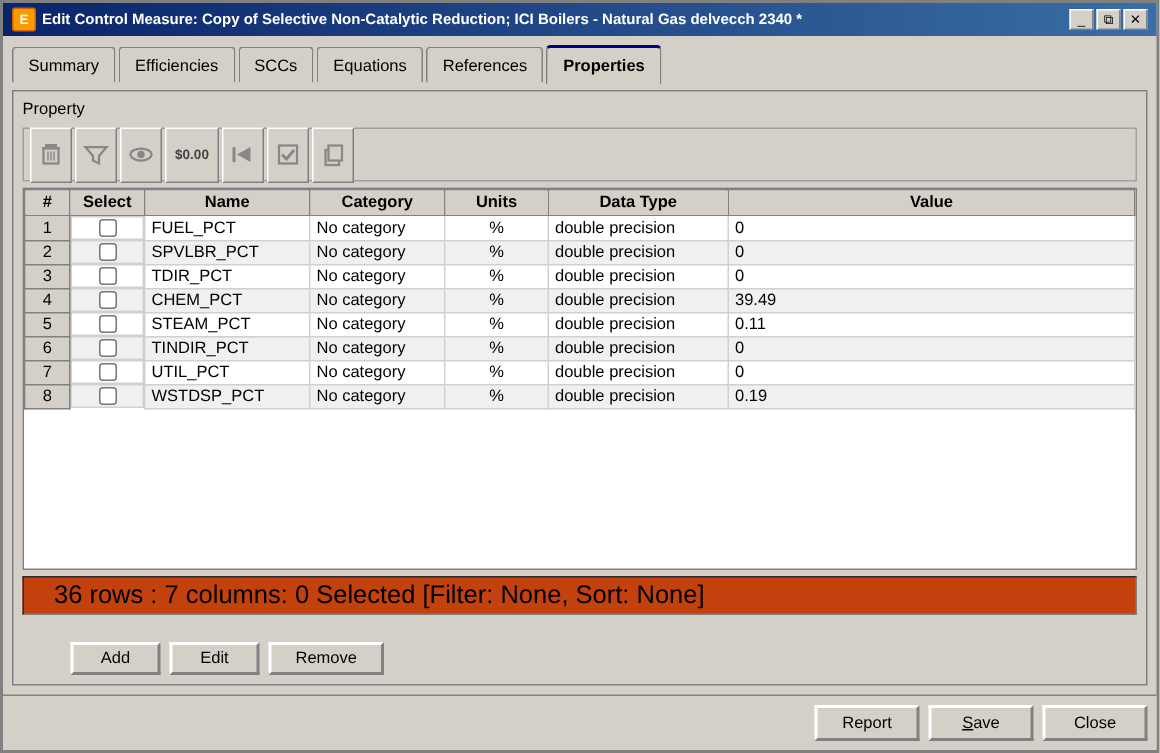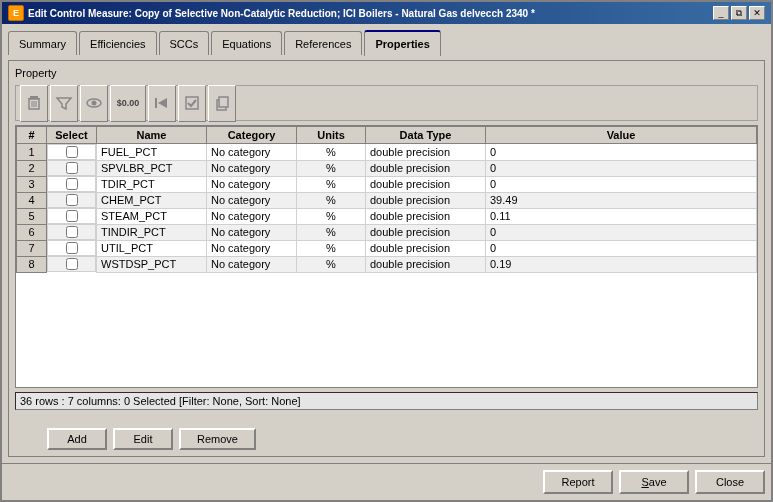--- a/index.html
+++ b/index.html
@@ -178,24 +178,24 @@
     .checkbox-cell {
       display: flex;
       align-items: center;
       justify-content: center;
     }
     .row-checkbox {
       width: 12px;
       height: 12px;
     }
     .status-bar {
-      font-size: 11px;
-      padding: 2px 4px;
+      font-size: 17px;
+      padding: 2px 20px;
       border: 1px inset #808080;
-      background: #e5e5e5;
+      background: #c2410c;
     }
     .action-buttons {
       display: flex;
       gap: 6px;
       margin-top: 14px;
       padding-left: 32px;
     }
     .action-btn {
       padding: 3px 16px;
       background: #d4d0c8;

